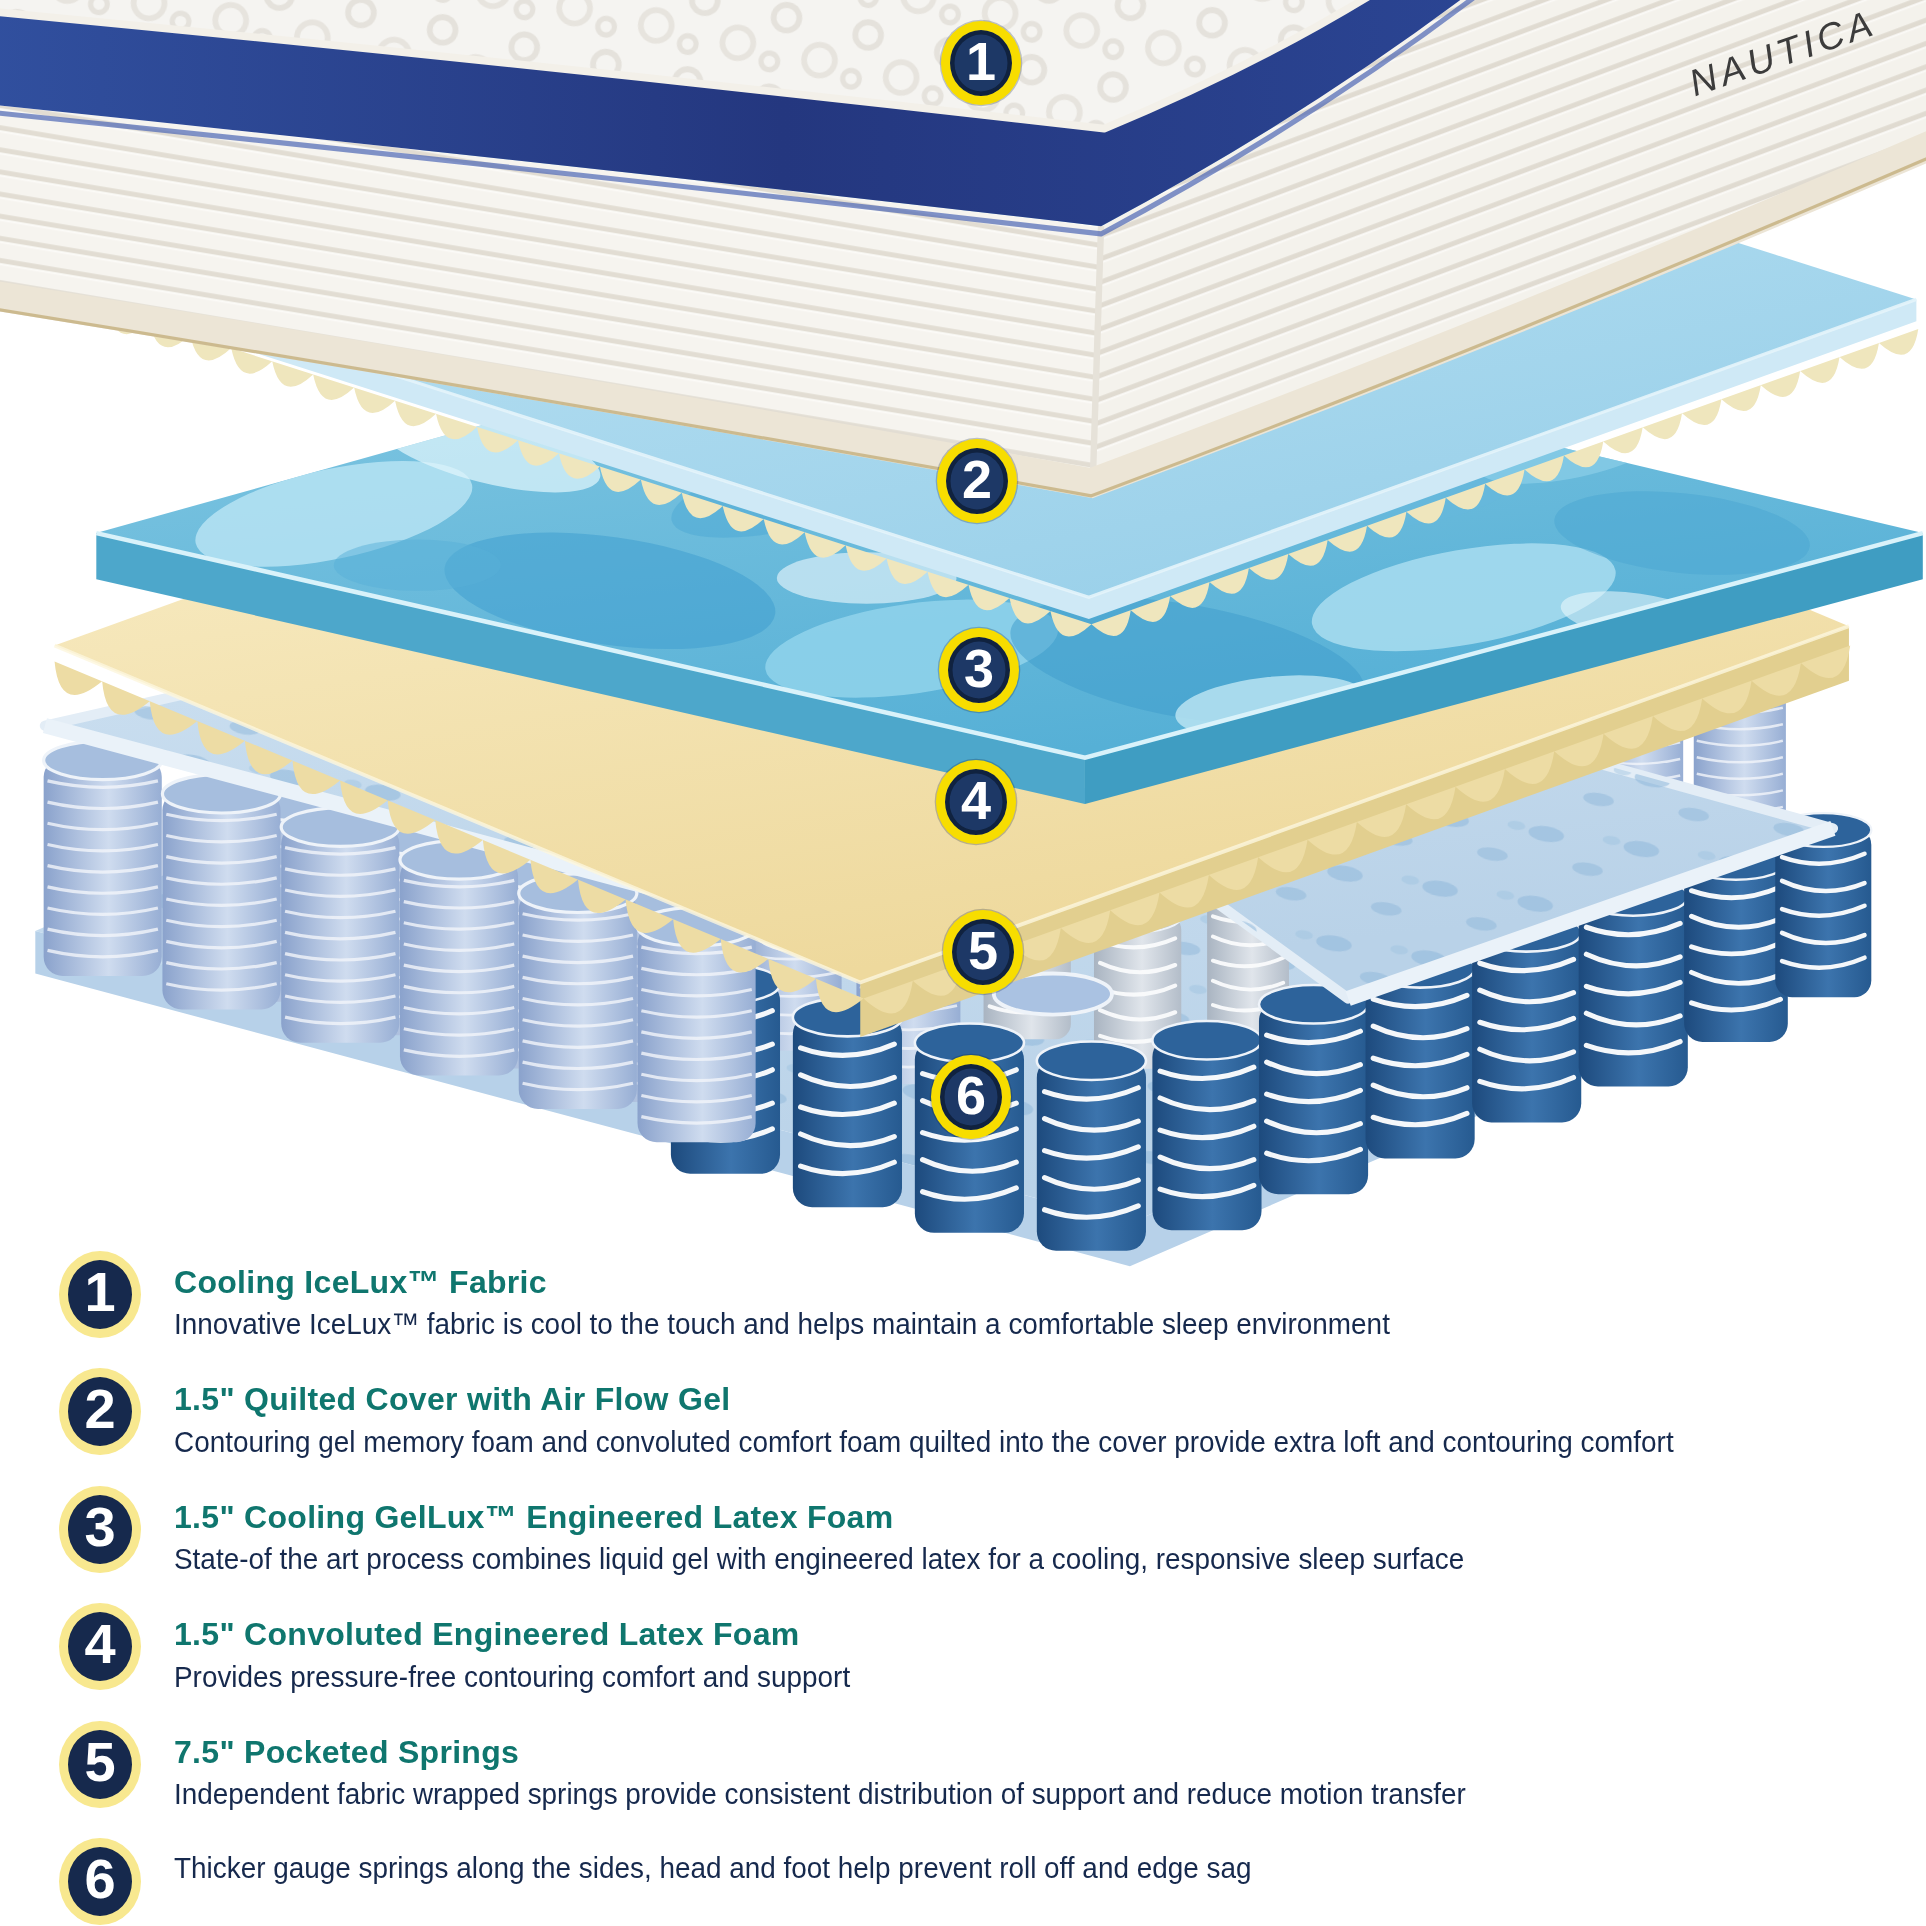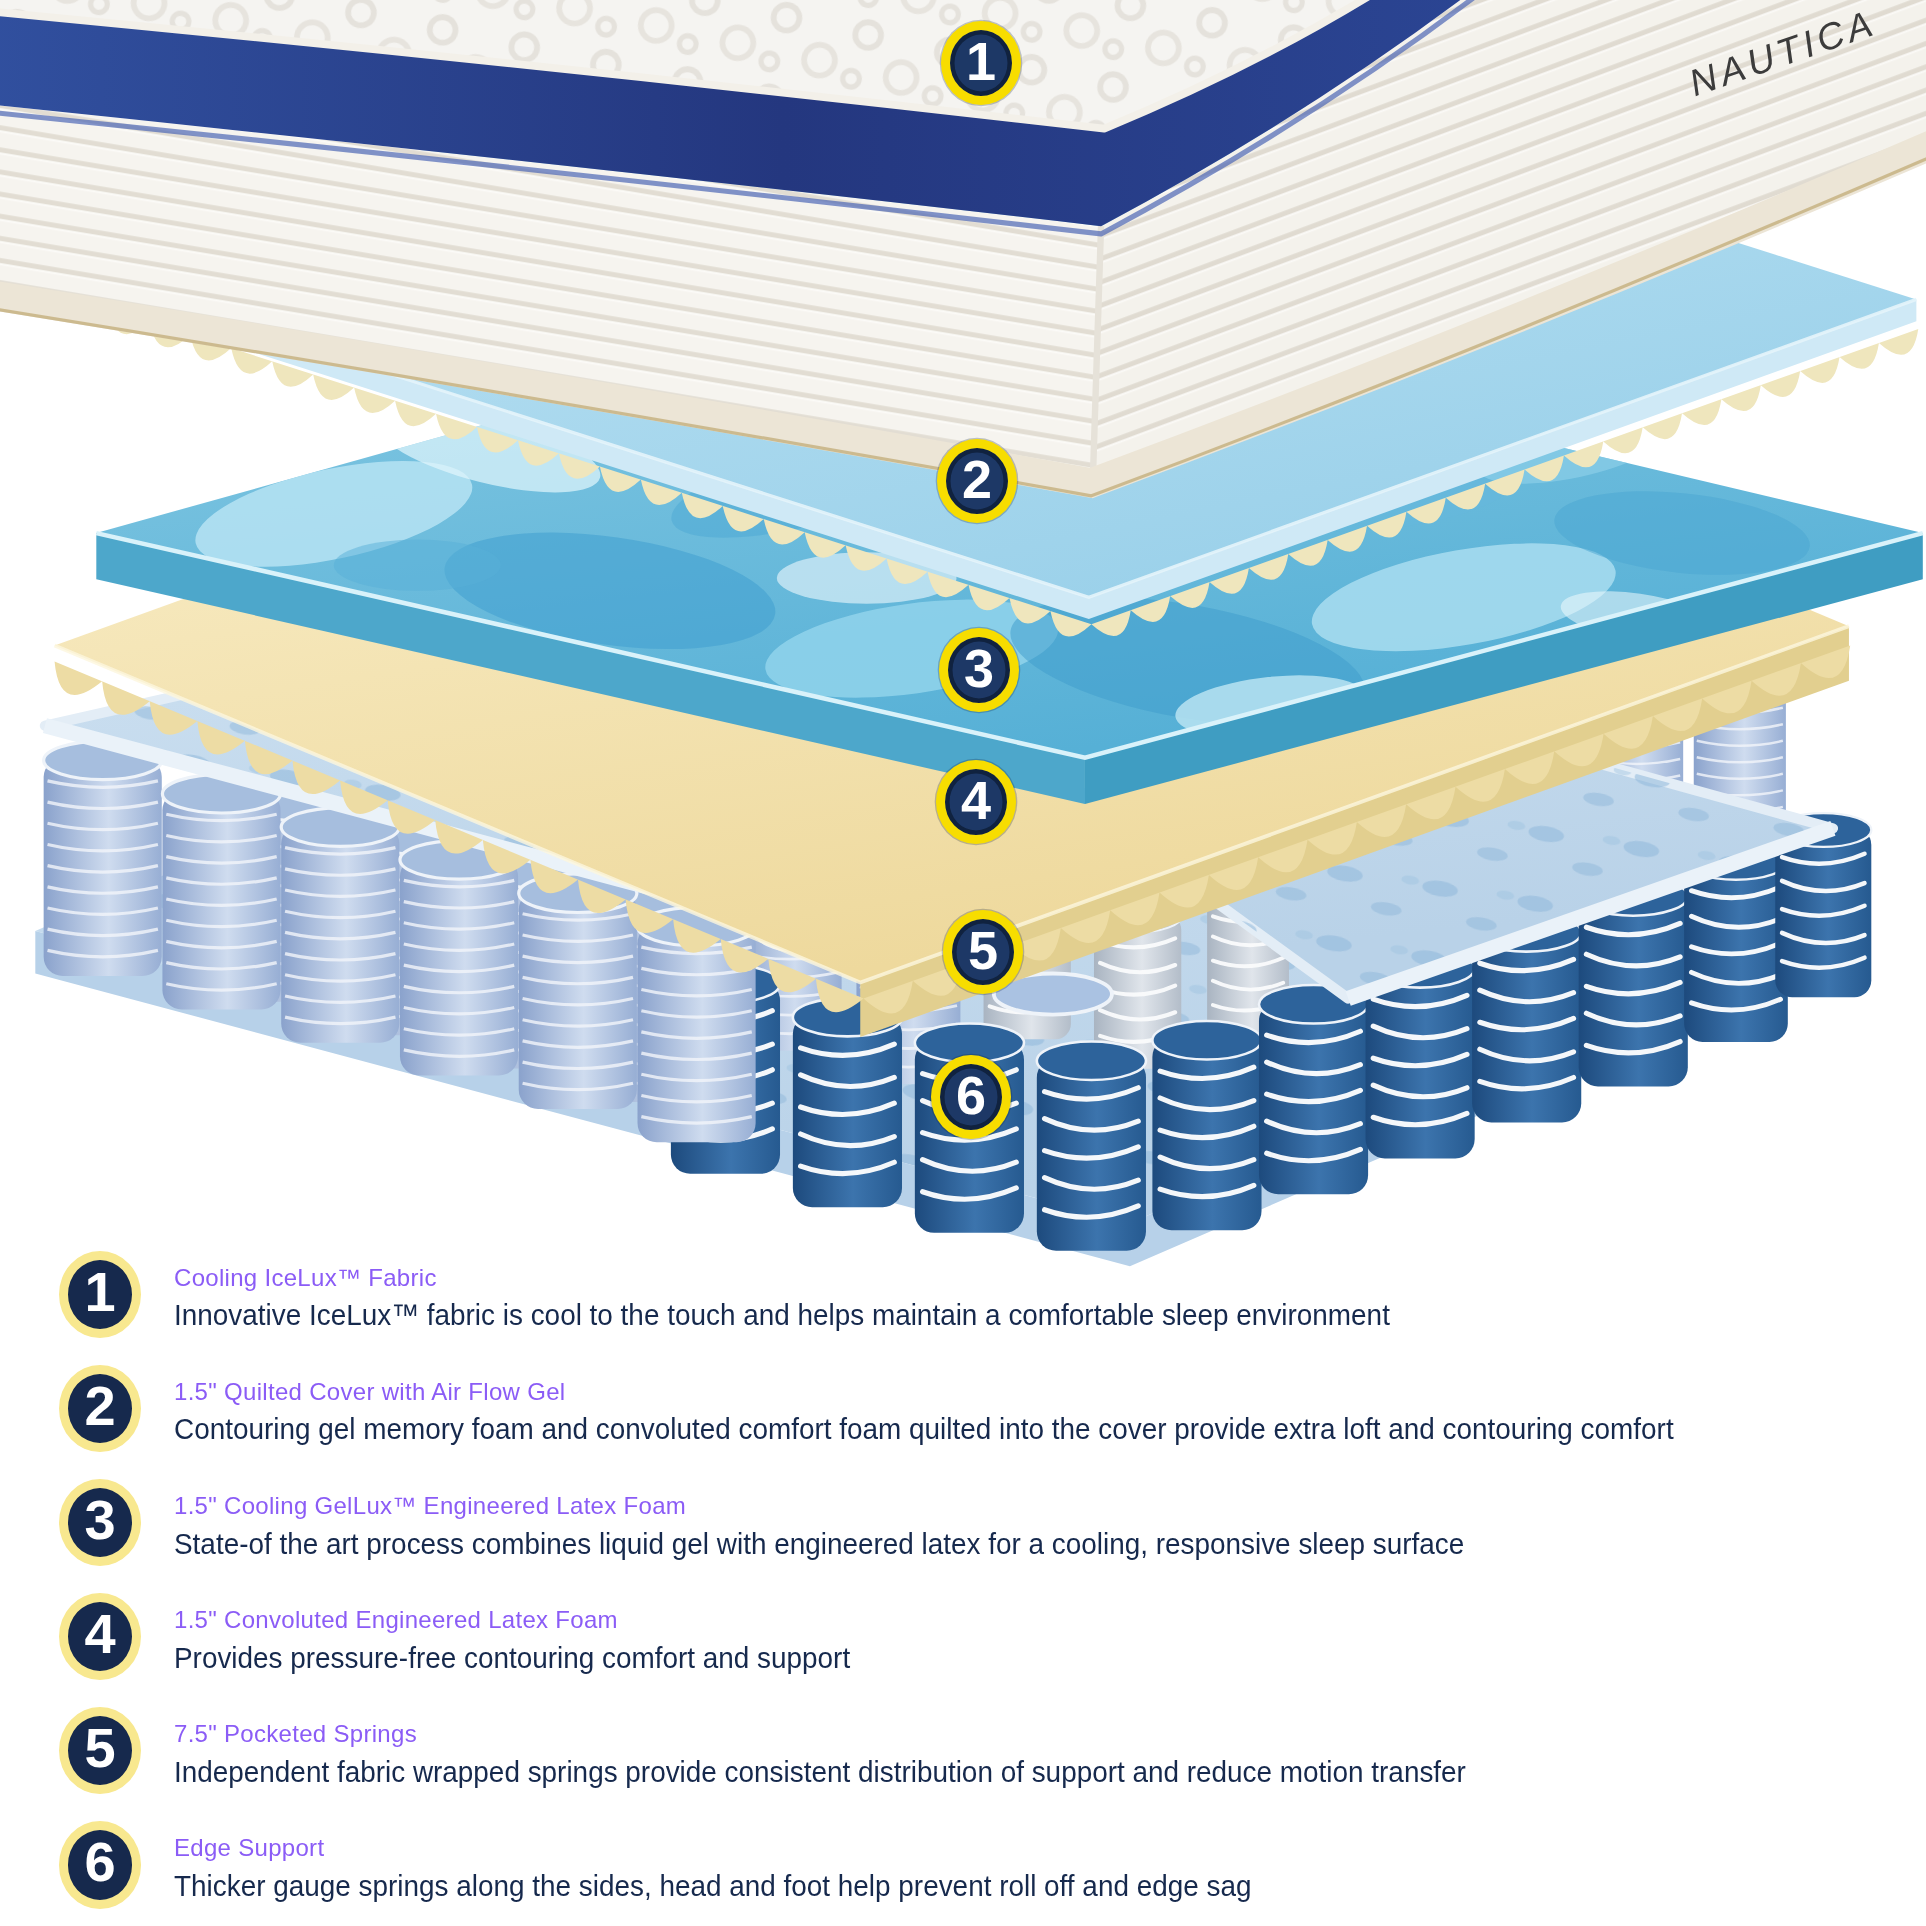--- a/index.html
+++ b/index.html
@@ -31,21 +31,21 @@
   .legend-row{display:flex;align-items:flex-start;gap:33px;margin-bottom:27px;min-height:83px;}
   .legend-num{
     flex:0 0 auto;width:64px;height:64px;border-radius:50%;
     border:9.6px solid #f8e88f;background:#16294d;color:#fff;
     font-weight:bold;font-size:56px;line-height:1;
     display:flex;align-items:center;justify-content:center;padding-bottom:5.1px;
     box-sizing:content-box;
   }
   .legend-text{padding-top:13px;}
   .legend-title{
-    margin:0 0 6.4px 0;font-weight:normal;font-size:24px;color:#8b5cf6;letter-spacing:0.3px;
+    margin:0 0 6.4px 0;font-weight:bold;font-size:32px;color:#0f766e;letter-spacing:0.3px;
   }
   .legend-desc{
     margin:0;font-size:30px;color:#16294d;white-space:nowrap;
     transform:scaleX(.93);transform-origin:left center;
   }
 </style>
 </head>
 <body>
 
 <div class="diagram-wrap">
@@ -503,18 +503,17 @@
   <div class="legend-row">
     <div class="legend-num">5</div>
     <div class="legend-text">
       <p class="legend-title">7.5" Pocketed Springs</p>
       <p class="legend-desc">Independent fabric wrapped springs provide consistent distribution of support and reduce motion transfer</p>
     </div>
   </div>
   <div class="legend-row">
     <div class="legend-num">6</div>
     <div class="legend-text">
-      <p class="legend-title">Edge Support</p>
       <p class="legend-desc">Thicker gauge springs along the sides, head and foot help prevent roll off and edge sag</p>
     </div>
   </div>
 </div>
 
 
 </body></html>

